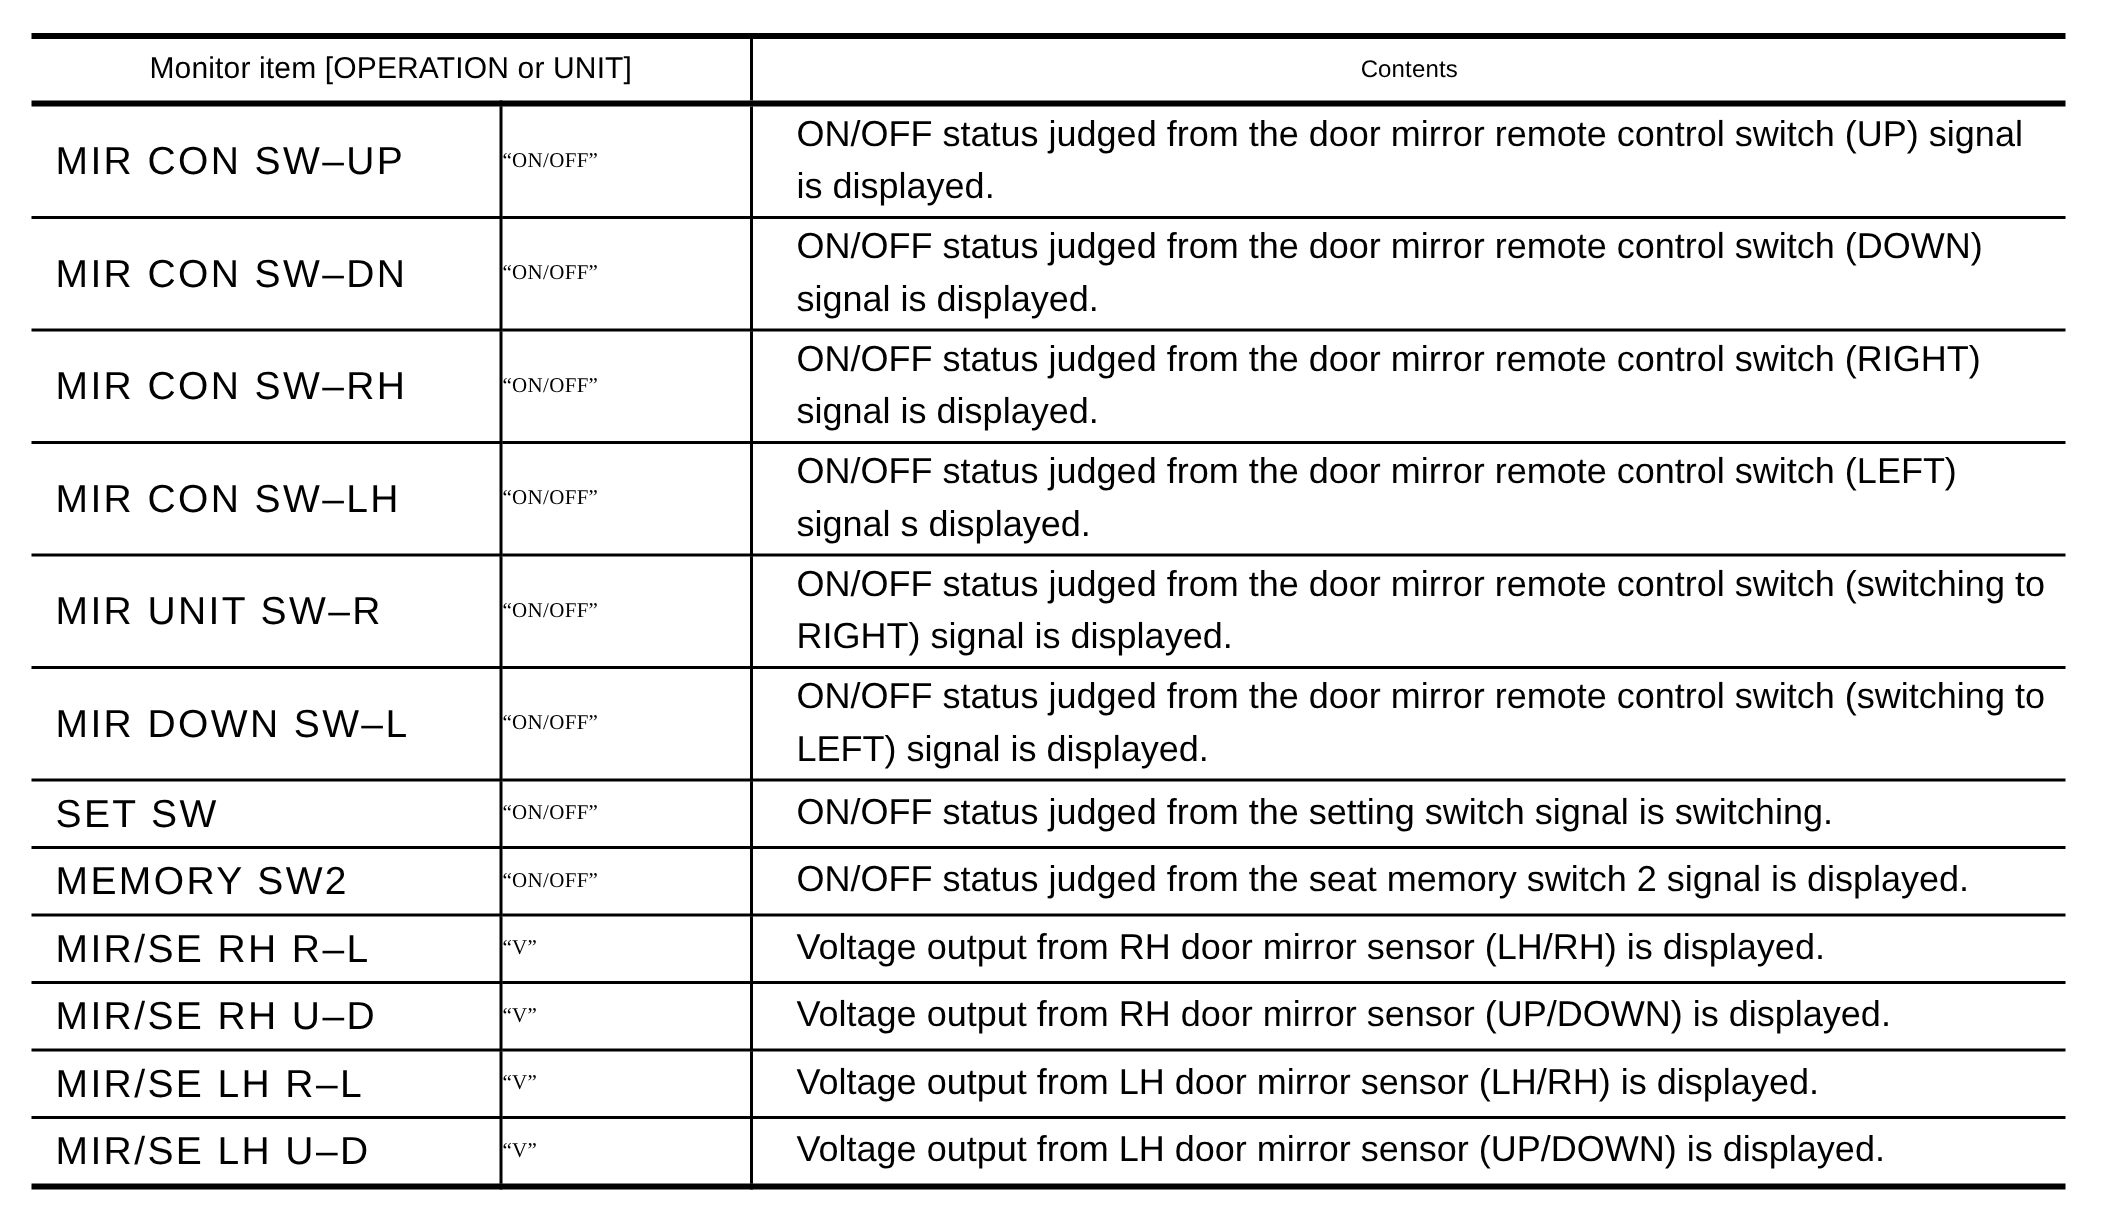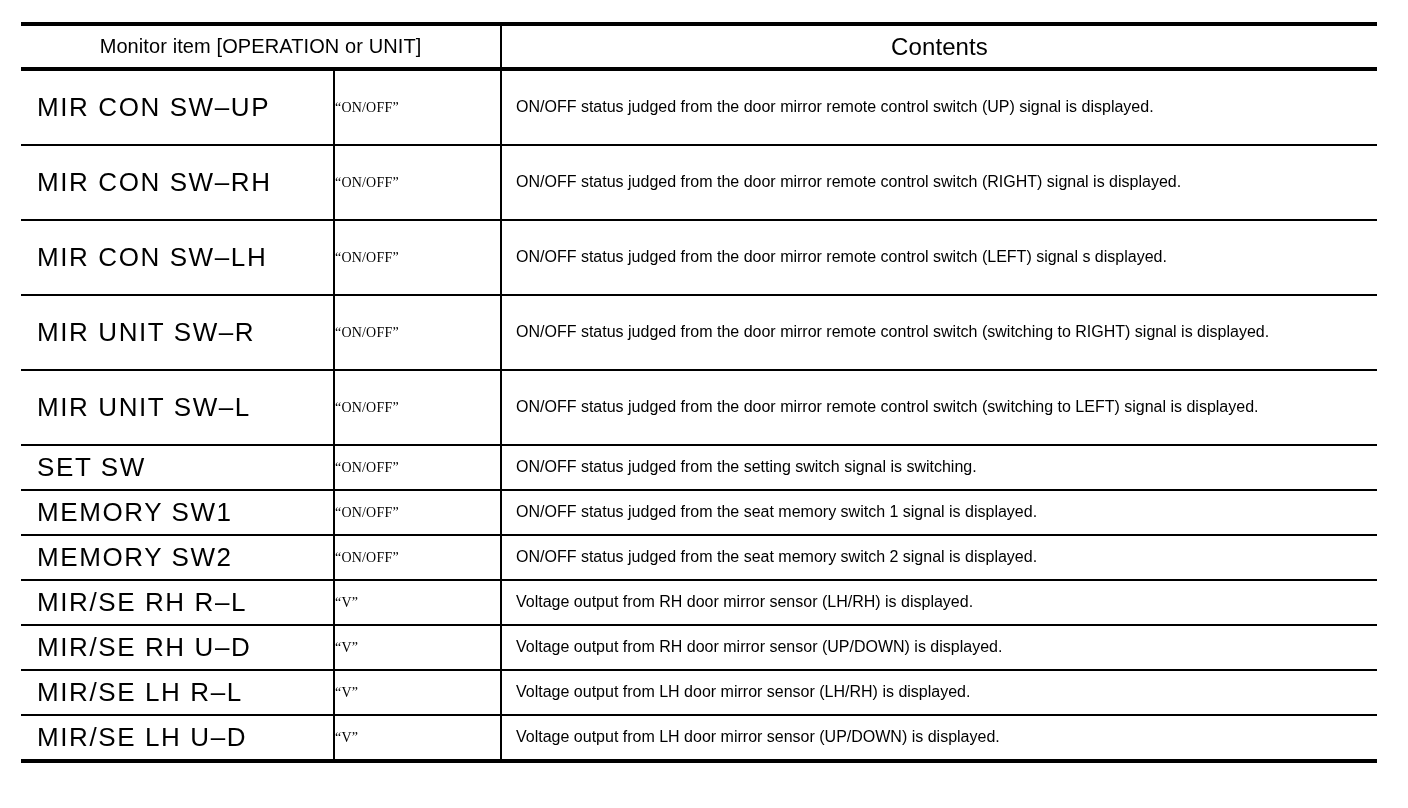--- a/index.html
+++ b/index.html
@@ -60,43 +60,43 @@
   
   thead th {
     border-top: none;
     border-bottom: 4px solid #000;
     height: 41px;
     text-align: center;
     font-weight: normal;
     font-size: 20px;
     letter-spacing: 0.1px;
   }
-  thead th.th-contents { font-size: 24px; }
+  thead th.th-contents { font-size: 16px; }
 
   tbody tr:first-child > td { border-top: none; }
   tbody tr:last-child  > td { border-bottom: none; }
 
   
   .cell-item {
     font-size: 26px;
     letter-spacing: 1.6px;
     padding: 0 0 0 16px;
     white-space: nowrap;
   }
   .cell-unit {
     font-size: 14px;
     text-align: left;
     letter-spacing: 0.2px;
     white-space: nowrap;
     font-family: Liberation Serif, serif;
   }
   .cell-contents {
-    font-size: 16px;
+    font-size: 24px;
     line-height: 1.42;
-    padding: 0 10px 0 14px;
+    padding: 0 10px 0 29px;
     text-align: left;
   }
 
   tr.row-tall  > td { height: 73px; }
   tr.row-short > td { height: 43px; }
 
   tr.row-tall > td.cell-contents { vertical-align: middle; }
 </style>
 </head>
 <body>
@@ -115,48 +115,48 @@
           <th class="th-contents">Contents</th>
         </tr>
       </thead>
       <tbody id="table-body">
           <tr class="row-tall">
             <td class="cell-item">MIR  CON  SW–UP</td>
             <td class="cell-unit">“ON/OFF”</td>
             <td class="cell-contents">ON/OFF status judged from the door mirror remote control switch (UP) signal is displayed.</td>
           </tr>
           <tr class="row-tall">
+            <td class="cell-item">MIR  CON  SW–DN</td>
+            <td class="cell-unit">“ON/OFF”</td>
+            <td class="cell-contents">ON/OFF status judged from the door mirror remote control switch (DOWN) signal is displayed.</td>
+          </tr>
+          <tr class="row-tall">
             <td class="cell-item">MIR  CON  SW–RH</td>
             <td class="cell-unit">“ON/OFF”</td>
             <td class="cell-contents">ON/OFF status judged from the door mirror remote control switch (RIGHT) signal is displayed.</td>
           </tr>
           <tr class="row-tall">
             <td class="cell-item">MIR  CON  SW–LH</td>
             <td class="cell-unit">“ON/OFF”</td>
             <td class="cell-contents">ON/OFF status judged from the door mirror remote control switch (LEFT) signal s displayed.</td>
           </tr>
           <tr class="row-tall">
             <td class="cell-item">MIR  UNIT  SW–R</td>
             <td class="cell-unit">“ON/OFF”</td>
             <td class="cell-contents">ON/OFF status judged from the door mirror remote control switch (switching to RIGHT) signal is displayed.</td>
           </tr>
           <tr class="row-tall">
-            <td class="cell-item">MIR  UNIT  SW–L</td>
+            <td class="cell-item">MIR  DOWN  SW–L</td>
             <td class="cell-unit">“ON/OFF”</td>
             <td class="cell-contents">ON/OFF status judged from the door mirror remote control switch (switching to LEFT) signal is displayed.</td>
           </tr>
           <tr class="row-short">
             <td class="cell-item">SET  SW</td>
             <td class="cell-unit">“ON/OFF”</td>
             <td class="cell-contents">ON/OFF status judged from the setting switch signal is switching.</td>
-          </tr>
-          <tr class="row-short">
-            <td class="cell-item">MEMORY  SW1</td>
-            <td class="cell-unit">“ON/OFF”</td>
-            <td class="cell-contents">ON/OFF status judged from the seat memory switch 1 signal is displayed.</td>
           </tr>
           <tr class="row-short">
             <td class="cell-item">MEMORY  SW2</td>
             <td class="cell-unit">“ON/OFF”</td>
             <td class="cell-contents">ON/OFF status judged from the seat memory switch 2 signal is displayed.</td>
           </tr>
           <tr class="row-short">
             <td class="cell-item">MIR/SE  RH  R–L</td>
             <td class="cell-unit">“V”</td>
             <td class="cell-contents">Voltage output from RH door mirror sensor (LH/RH) is displayed.</td>

